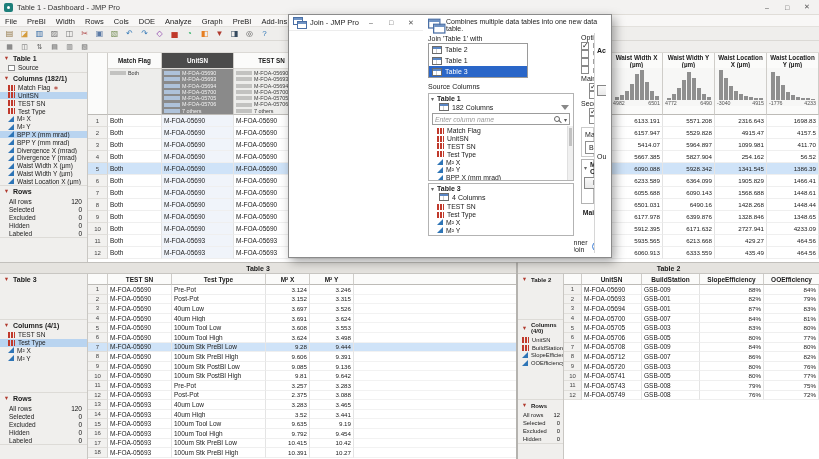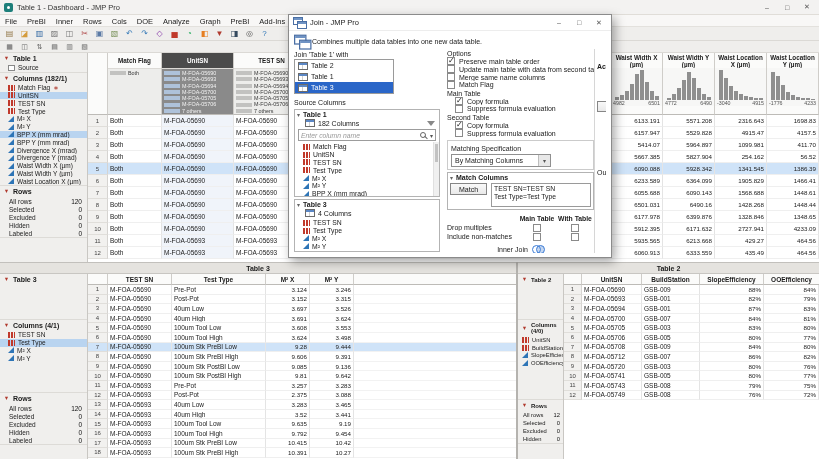--- a/index.html
+++ b/index.html
@@ -80,21 +80,21 @@
   .tile2 .panel-h{font-size:6px;}
   .tile2 .pitem{font-size:5.8px;padding-left:4px;}
   .tile2 .rstat{font-size:5.8px;padding:0 3px 0 5px;}
   .tilegrid{flex:1;display:flex;flex-direction:column;background:#fff;overflow:hidden;}
   .thead{display:flex;height:11px;flex:none;}
   .trows{flex:1;overflow:hidden;}
   .trows .grow{height:9.6px;}
   .gap{height:34px;}
 
   
-  .dialog{position:absolute;left:288px;top:14px;width:324px;height:244px;background:#fff;border:1px solid #8b8b8b;box-shadow:3px 4px 10px rgba(0,0,0,.35);z-index:50;display:flex;flex-direction:column;}
+  .dialog{position:absolute;left:288px;top:14px;width:324px;height:244px;background:#fff;border:1px solid #8b8b8b;box-shadow:3px 4px 10px rgba(0,0,0,.35);z-index:50;display:flex;flex-direction:row;}
   .dlg-title{height:16px;flex:none;display:flex;align-items:center;gap:4px;padding:0 4px;border-bottom:1px solid #ededed;background:#fff;}
   .dlg-title .t{flex:1;font-size:7.5px;color:#222;}
   .join-ico{width:13px;height:11px;position:relative;flex:none;}
   .join-ico::before,.join-ico::after{content:"";position:absolute;width:8px;height:6px;border:1px solid #4a6fa5;background:linear-gradient(to bottom,#6f93c4 0,#6f93c4 2px,#fff 2px);}
   .join-ico::before{left:0;top:0;} .join-ico::after{left:4px;top:4px;}
   .dlg-body{flex:1;display:flex;flex-direction:column;padding:2px 5px 4px 5px;font-size:7px;overflow:hidden;}
   .dlg-desc{display:flex;align-items:center;gap:5px;height:16px;flex:none;}
   .join-ico.big{transform:scale(1.25);transform-origin:left center;}
   .dlg-main{flex:1;display:flex;overflow:hidden;}
   .dlg-left{width:146px;flex:none;display:flex;flex-direction:column;}
@@ -152,21 +152,21 @@
   <span class="winbtn max"></span>
   <span class="winbtn close"></span>
 </div>
 
 <div class="menubar">
 
     <span class="menu-item">File</span>
 
     <span class="menu-item">PreBI</span>
 
-    <span class="menu-item">Inner</span>
+    <span class="menu-item">Width</span>
 
     <span class="menu-item">Rows</span>
 
     <span class="menu-item">Cols</span>
 
     <span class="menu-item">DOE</span>
 
     <span class="menu-item">Analyze</span>
 
     <span class="menu-item">Graph</span>

